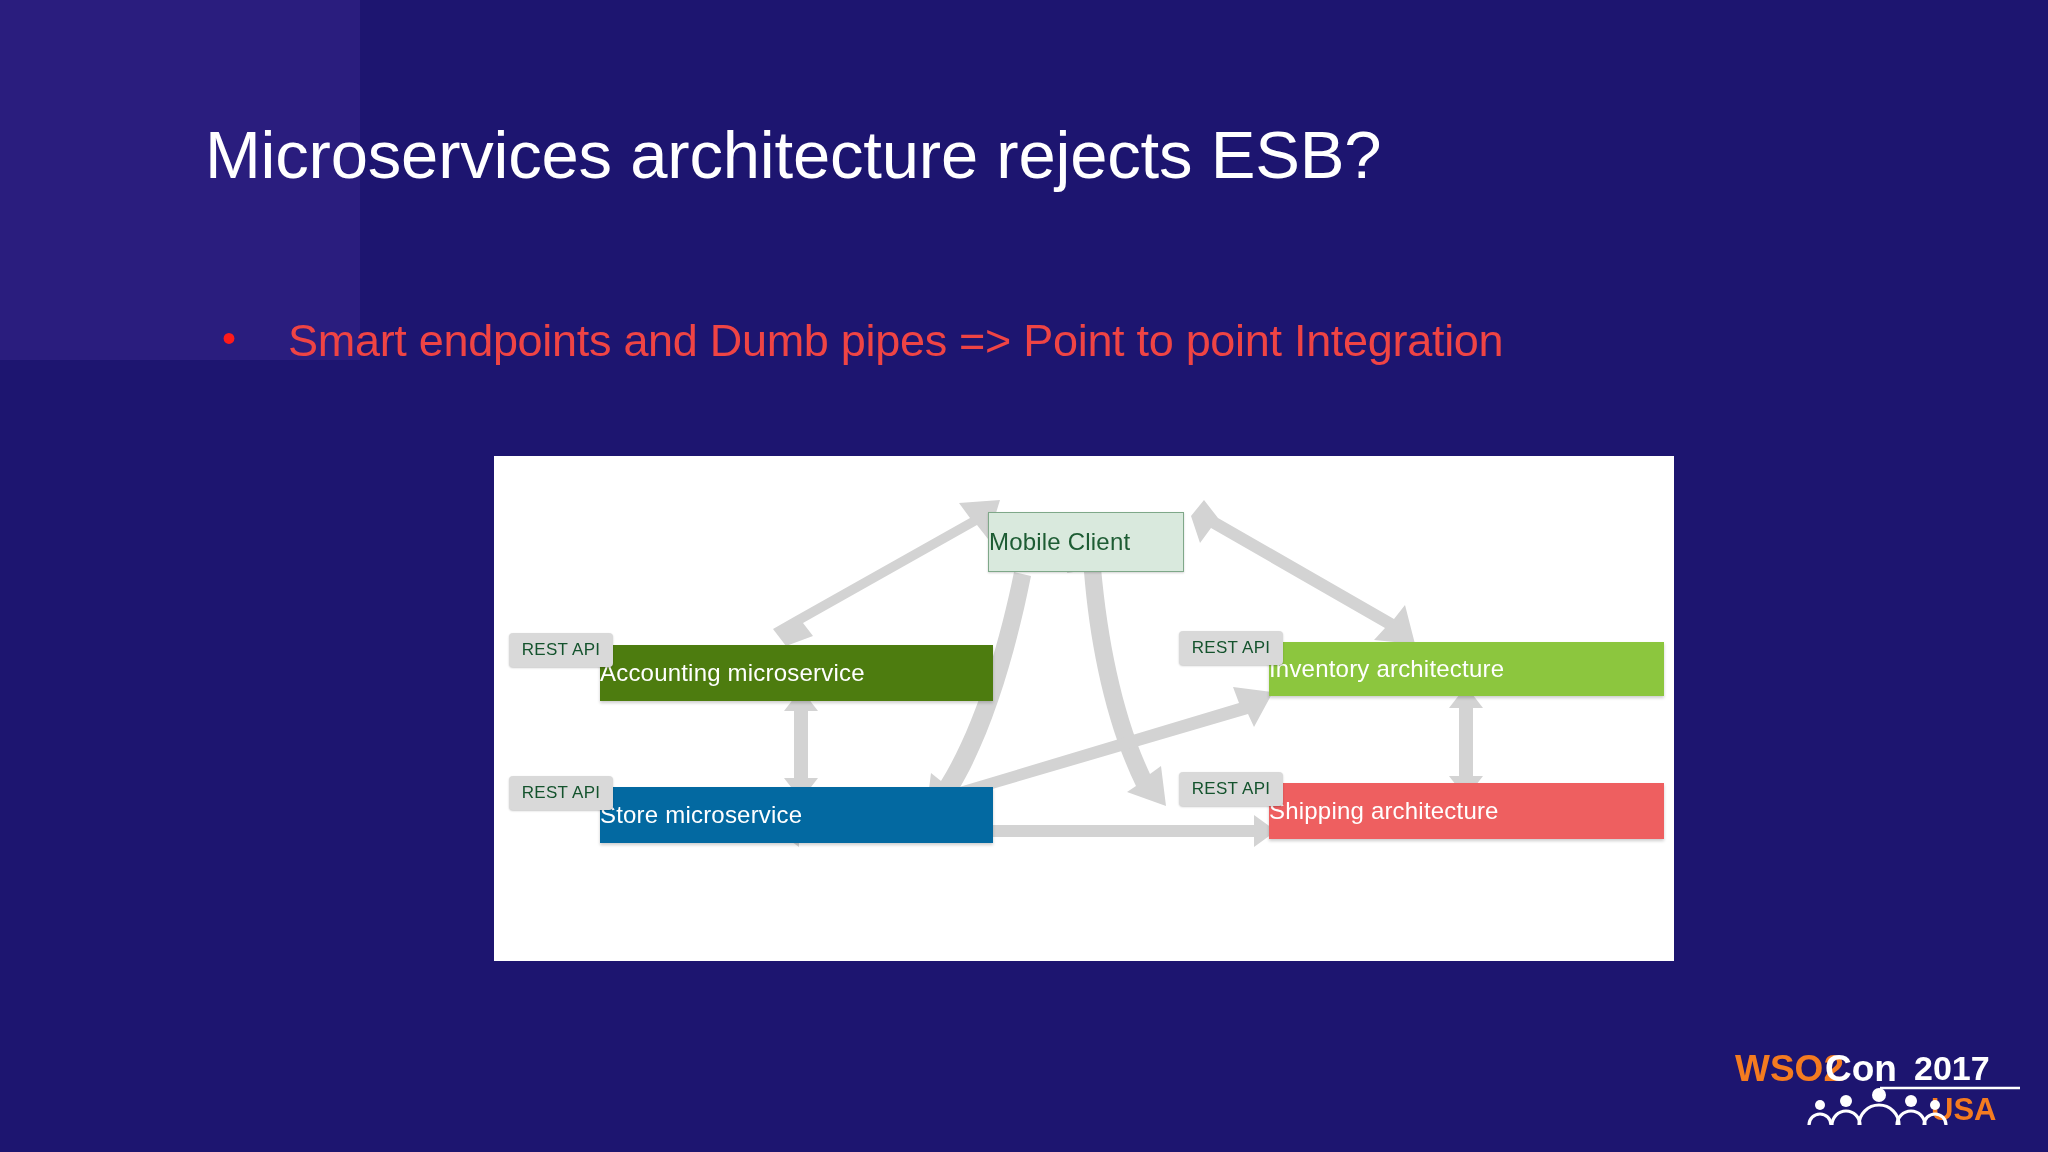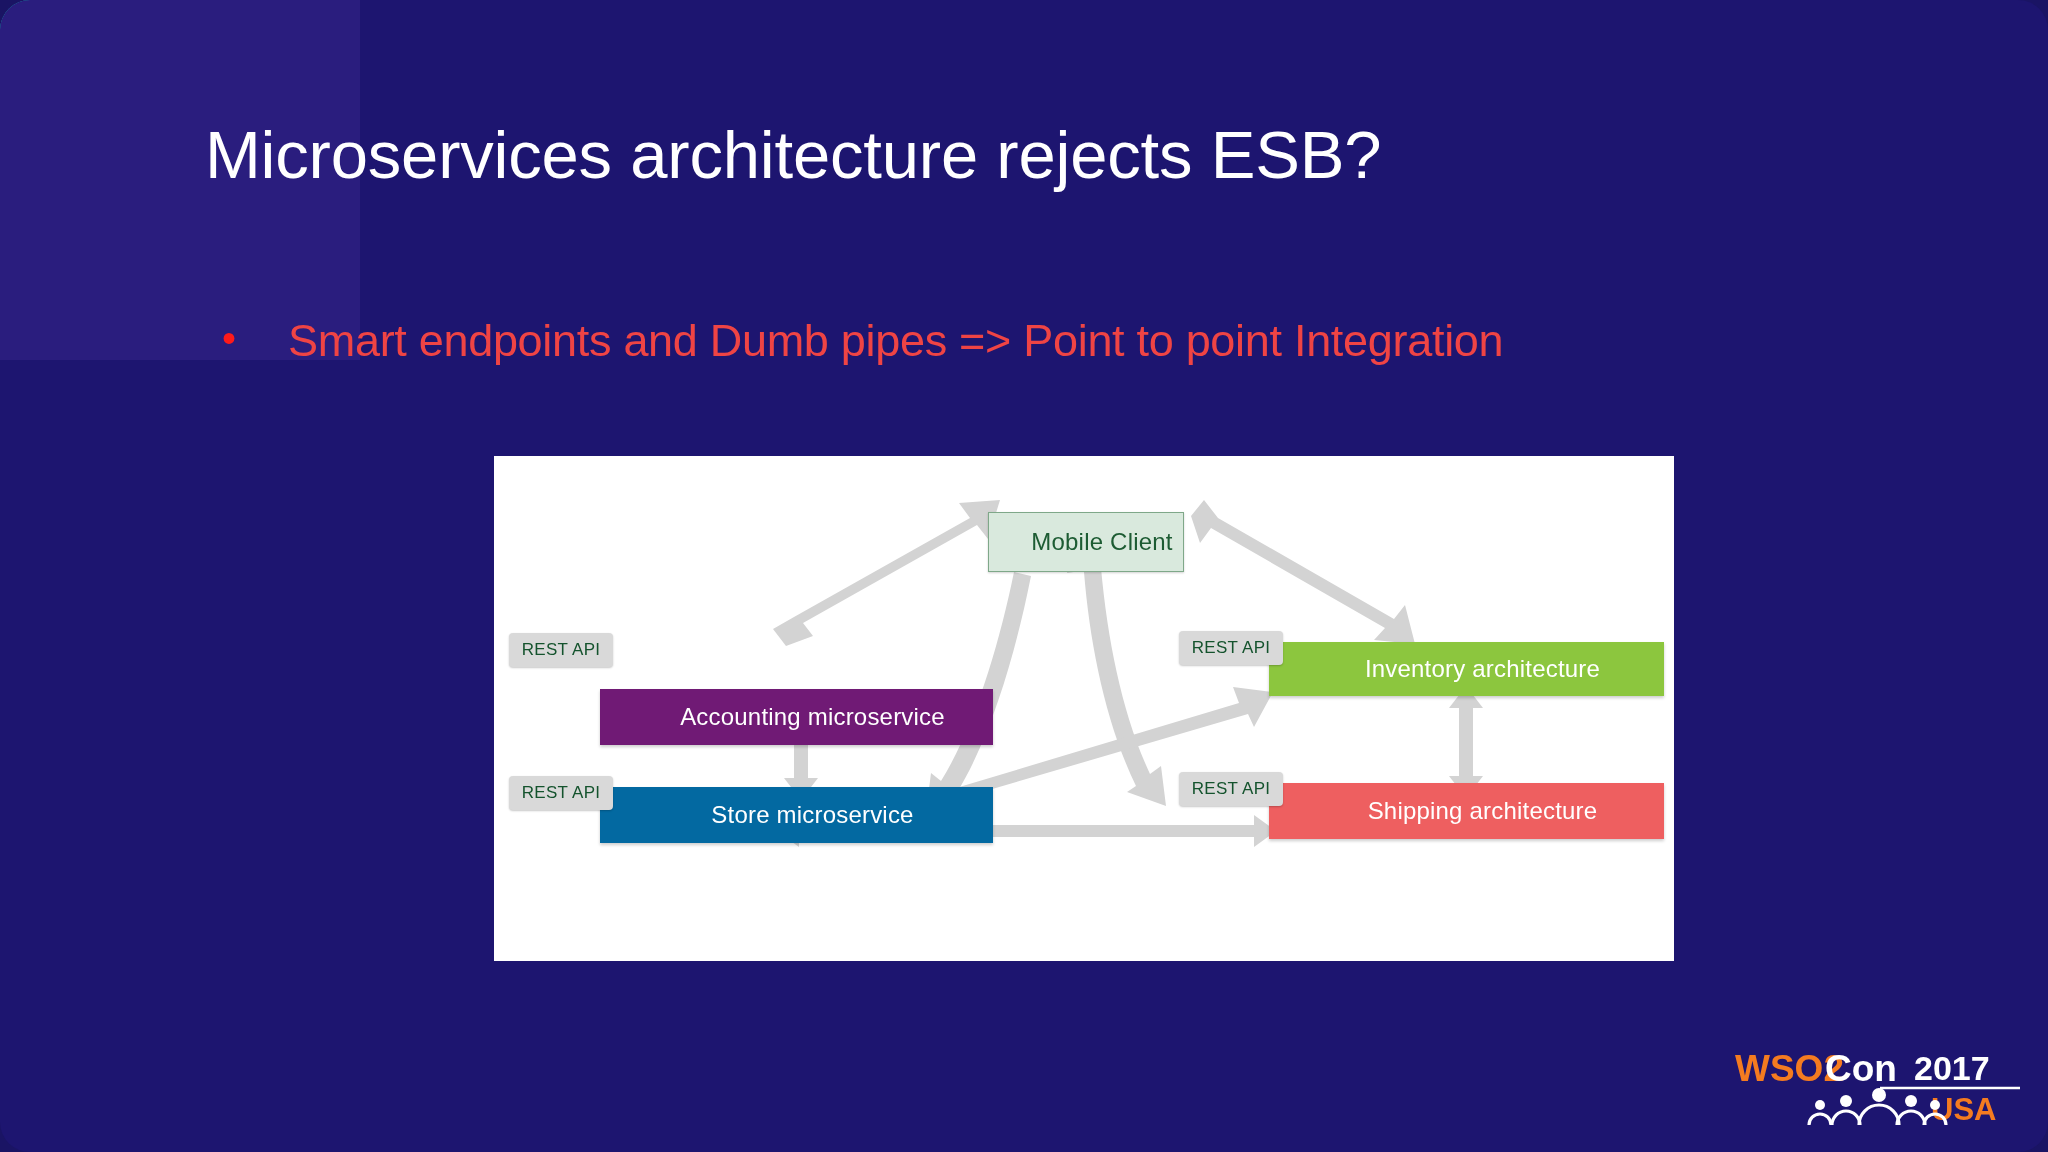--- a/index.html
+++ b/index.html
@@ -14,21 +14,20 @@
     font-family: "Liberation Sans", sans-serif;
     position: relative;
   }
   .slide {
     position: absolute;
     inset: 0;
     width: 2048px;
     height: 1152px;
     background: #1d1570;
     overflow: hidden;
-    border-radius: 30px;
   }
 
   
   .corner-deco {
     position: absolute;
     left: 0;
     top: 0;
     width: 360px;
     height: 360px;
     overflow: hidden;
@@ -118,45 +117,42 @@
     width: 1180px;
     height: 505px;
   }
 
   
   .node {
     position: absolute;
     box-sizing: border-box;
     display: flex;
     align-items: center;
-    justify-content: center;
     font-size: 24px;
     color: #ffffff;
     letter-spacing: 0.2px;
-    padding-left: 32px;
   }
   .node.mobile {
     left: 494px;
     top: 56px;
     width: 196px;
     height: 60px;
     background: #d9e9dd;
     border: 1.5px solid #7fa889;
     color: #1d5c33;
     font-size: 24px;
     box-shadow: 0 1px 2px rgba(0,0,0,0.18);
   }
   .node.accounting {
     left: 106px;
     top: 189px;
     width: 393px;
     height: 56px;
-    background: #701a75;
+    background: #4d7c0f;
     box-shadow: 0 2px 3px rgba(0,0,0,0.2);
-    margin-top: 44px;
   }
   .node.inventory {
     left: 775px;
     top: 186px;
     width: 395px;
     height: 54px;
     background: #8cc63e;
     box-shadow: 0 2px 3px rgba(0,0,0,0.2);
   }
   .node.store {

